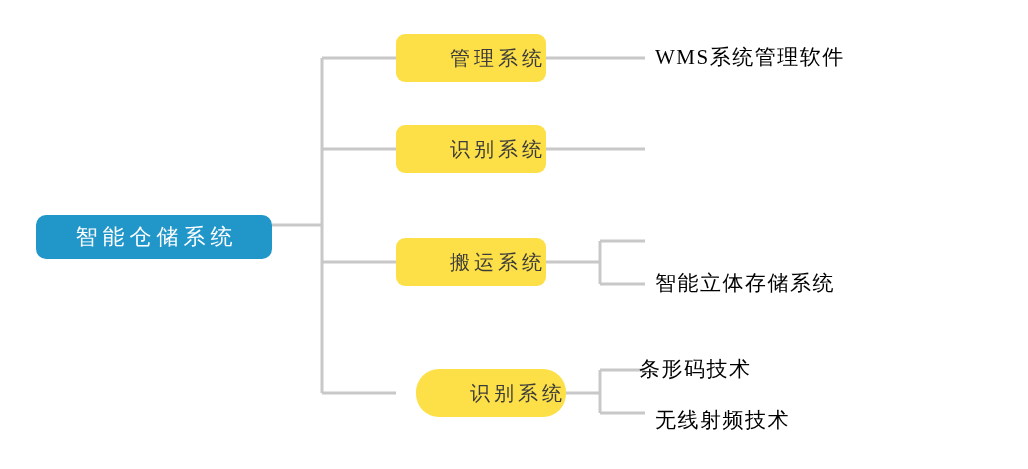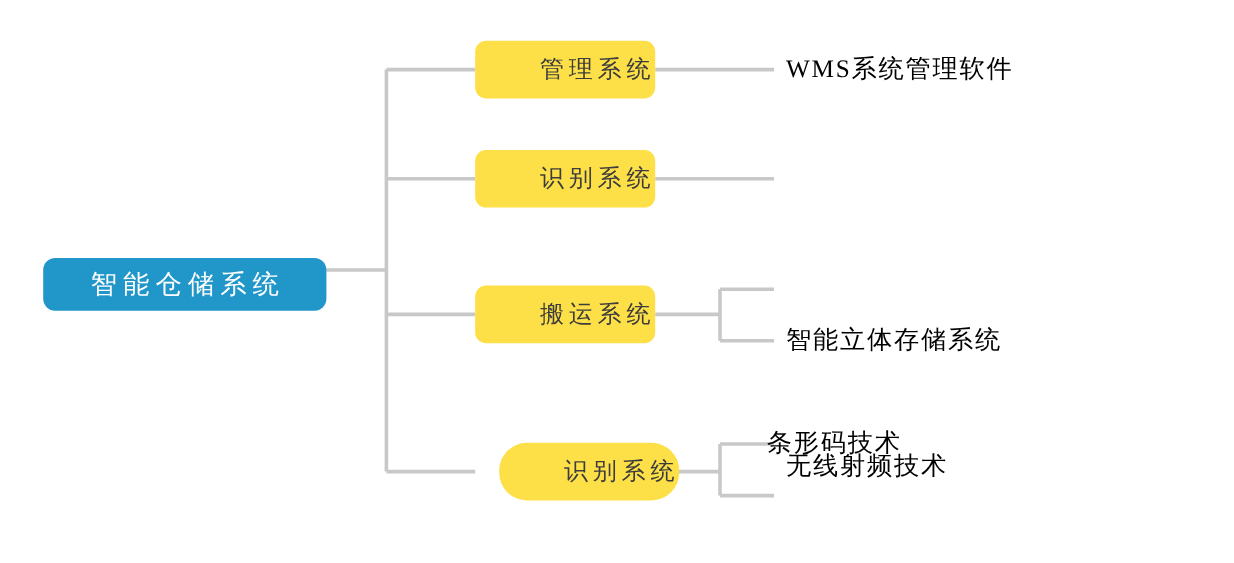--- a/index.html
+++ b/index.html
@@ -137,15 +137,15 @@
   </div>
 
   <div class="leaf" style="left:655px; top:47px;">WMS系统管理软件</div>
 
 
 
   <div class="leaf" style="left:655px; top:273px;">智能立体存储系统</div>
 
   <div class="leaf" style="left:639px; top:359px;">条形码技术</div>
 
-  <div class="leaf" style="left:655px; top:378px;">无线射频技术</div>
+  <div class="leaf" style="left:655px; top:410px;">无线射频技术</div>
 
 </div>
 
 </body></html>

